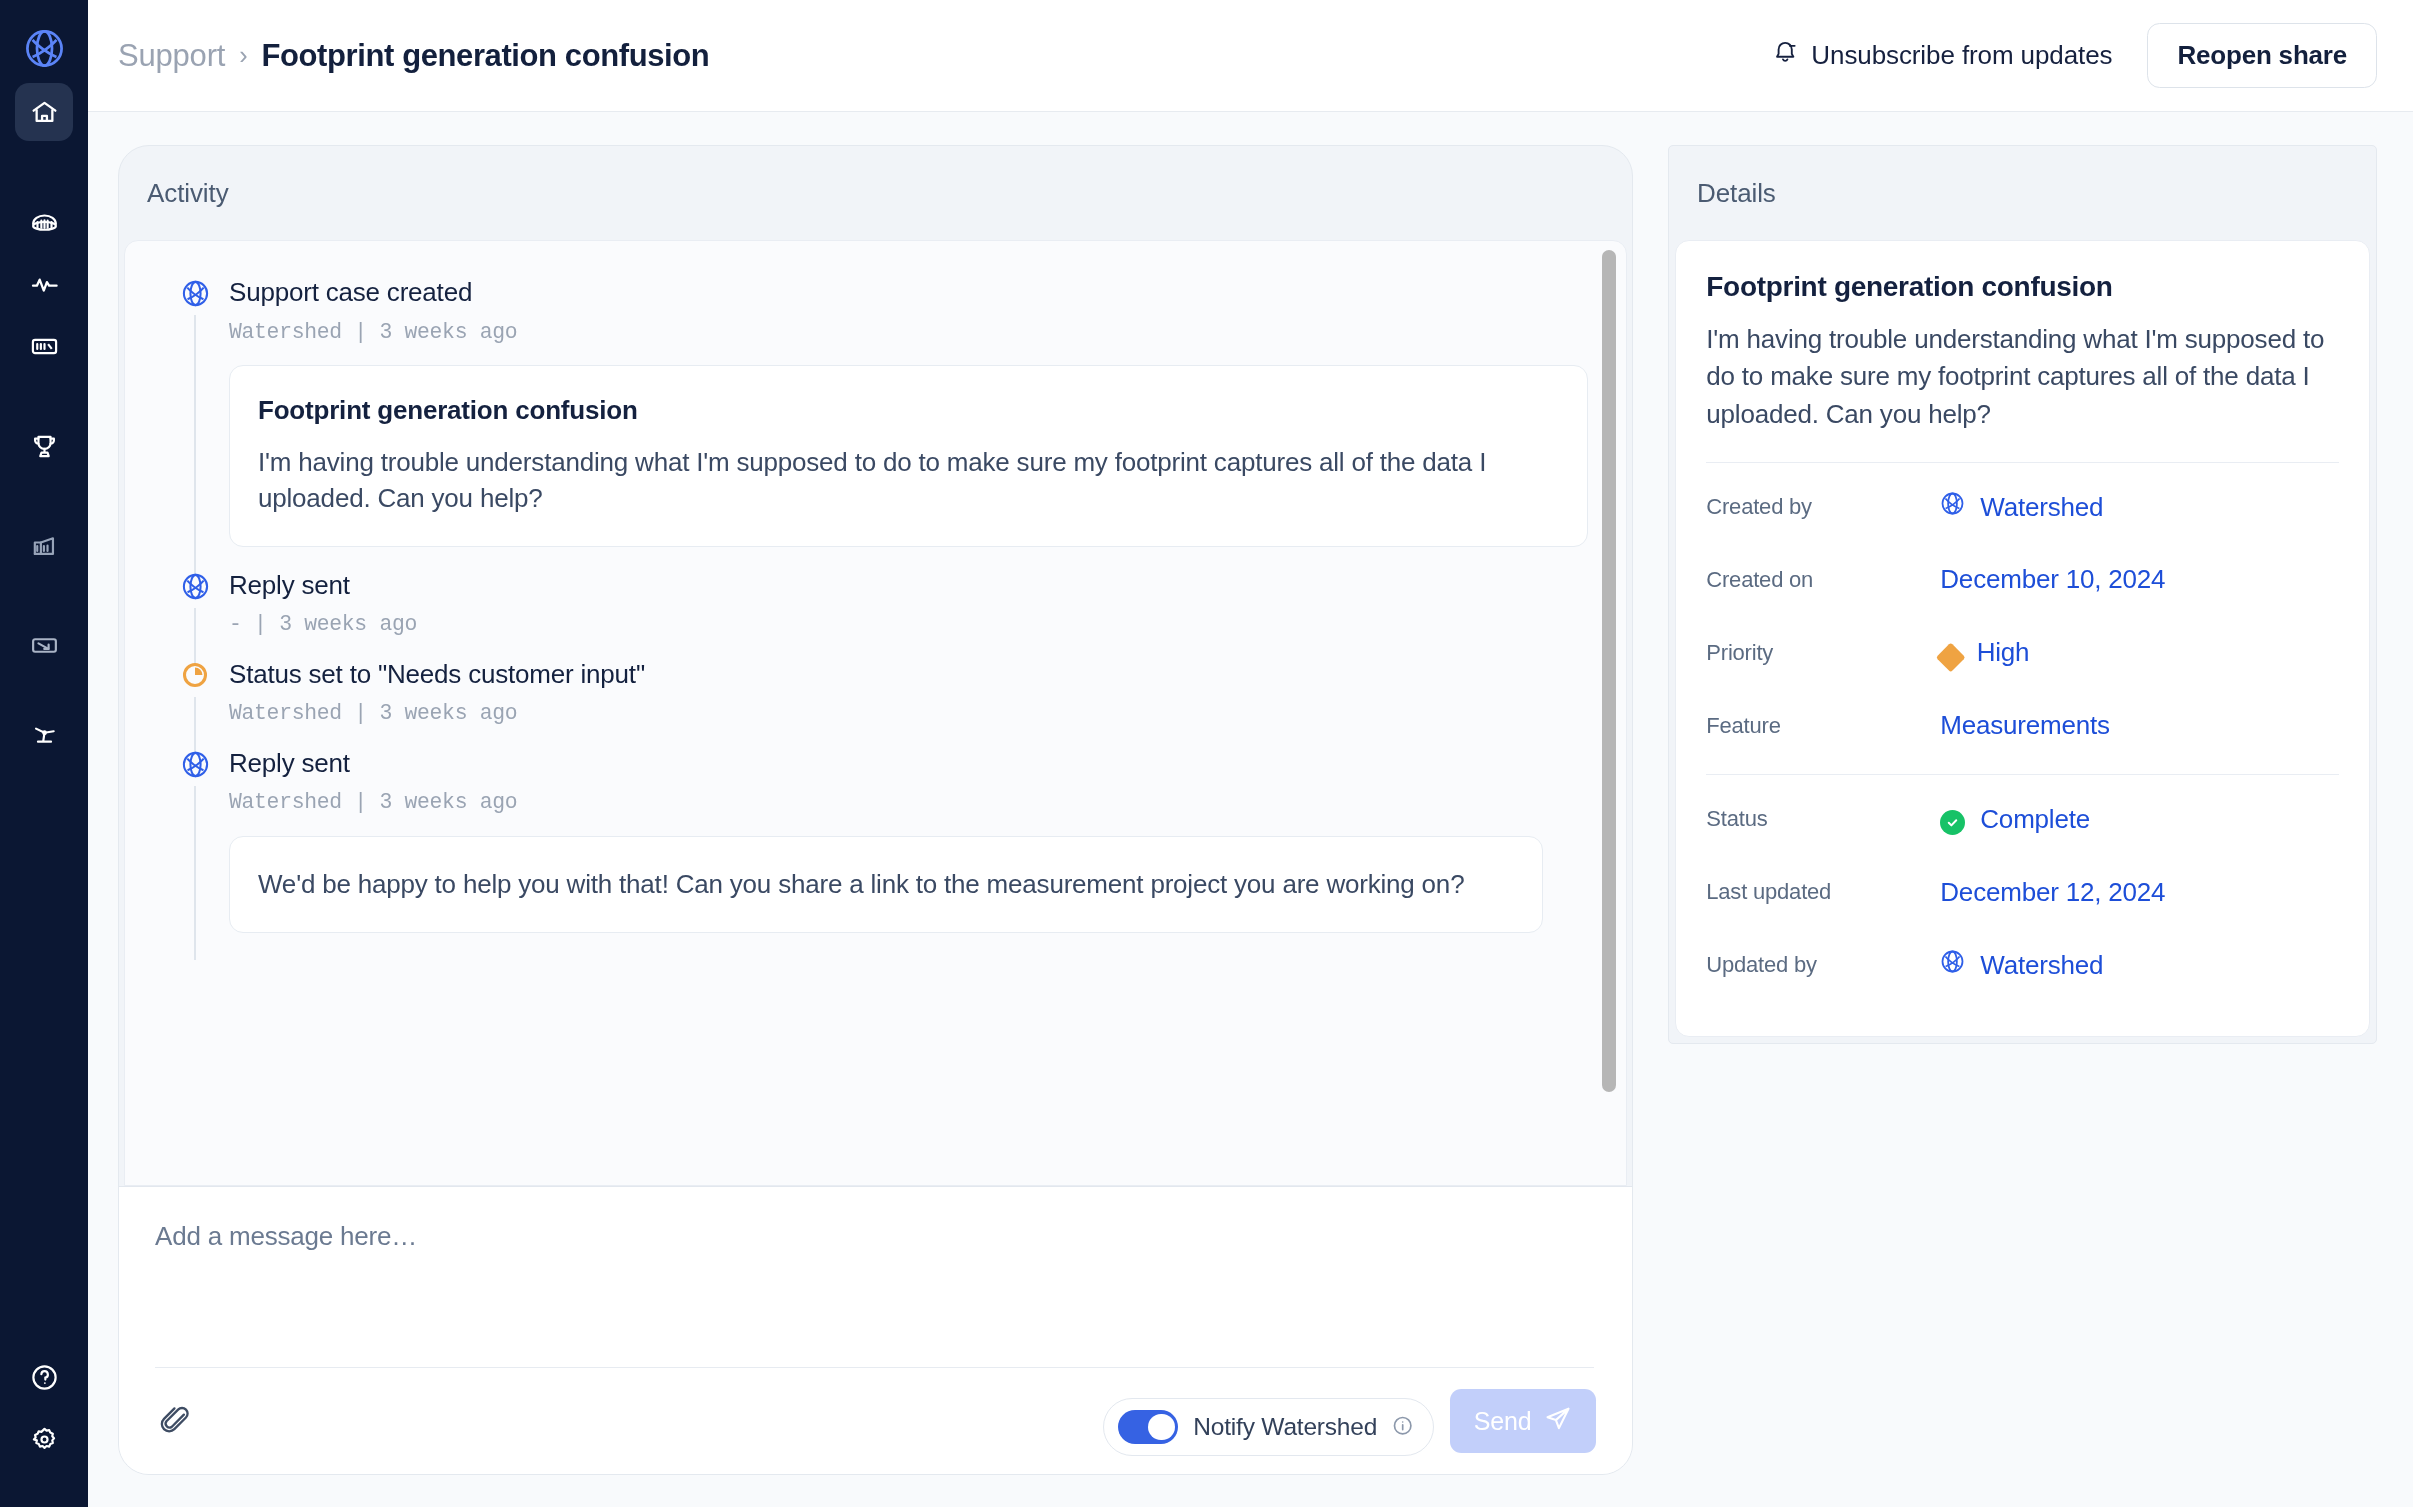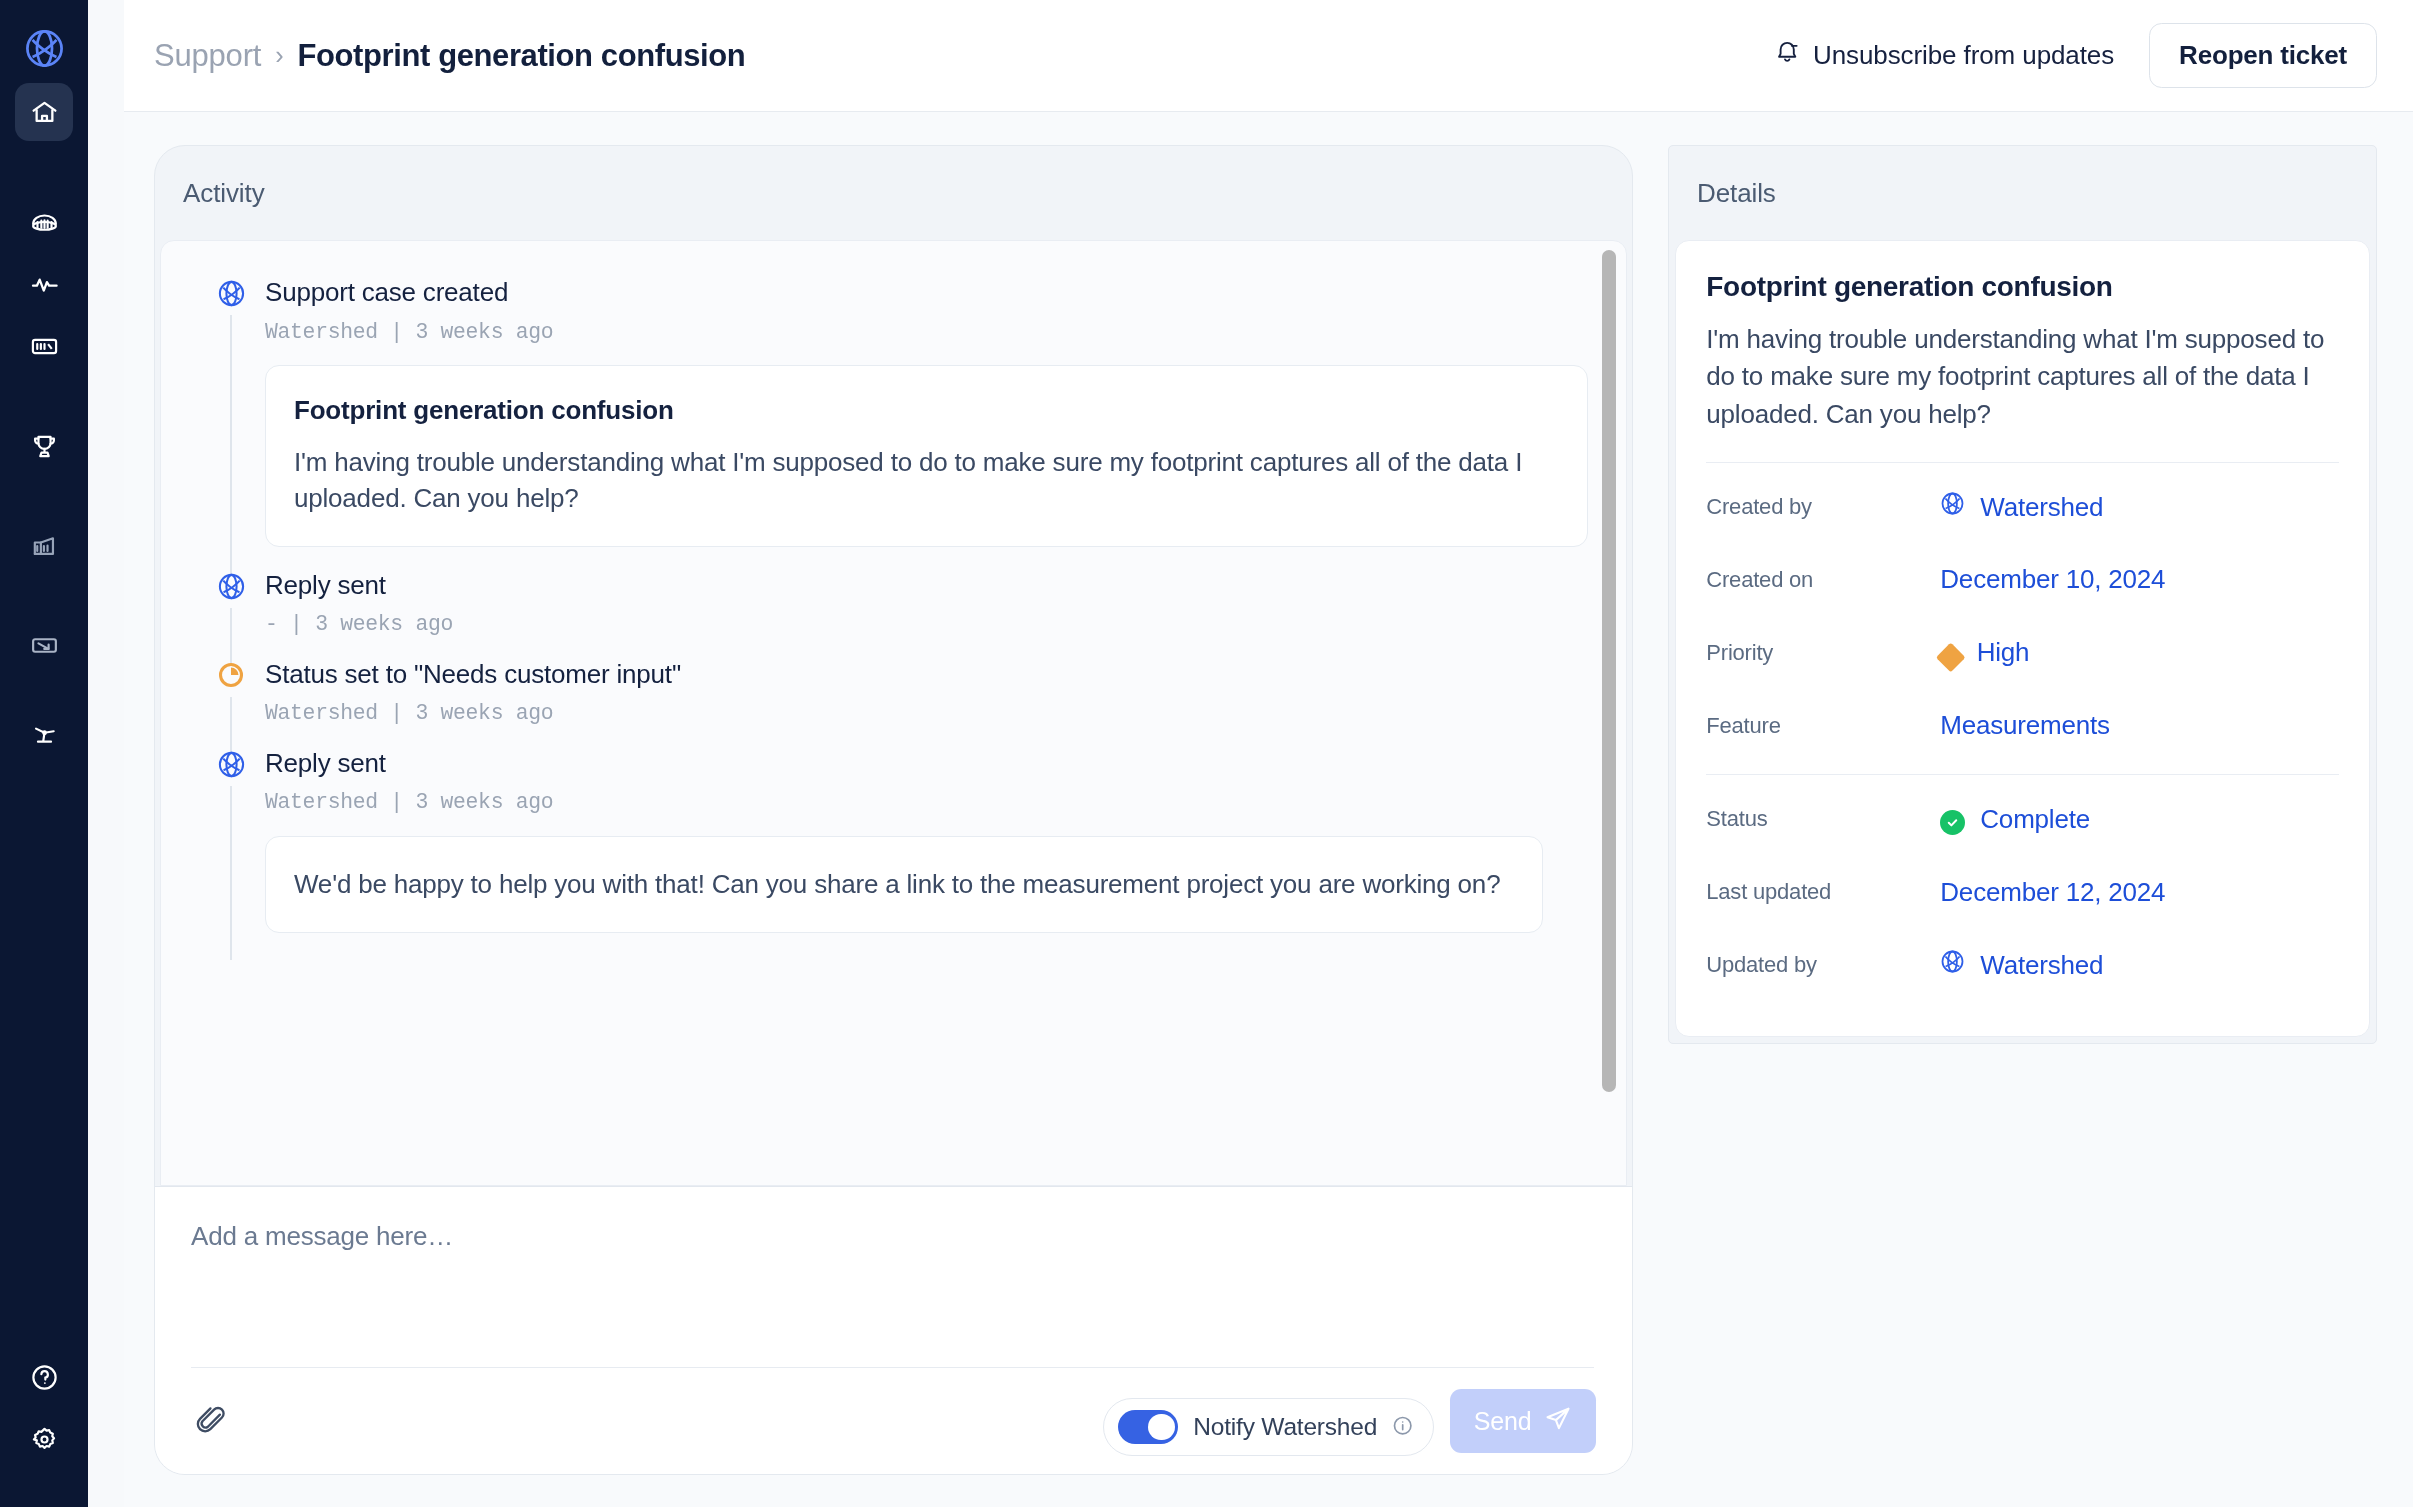--- a/index.html
+++ b/index.html
@@ -2,21 +2,21 @@
 <html style="font-size:10px"><head>
 <meta charset="utf-8">
 <style>
   * { box-sizing: border-box; margin: 0; padding: 0; }
   html, body {
     width: 2413px; height: 1508px;
     font-family: "Liberation Sans", sans-serif;
     background: #f7f9fb;
     overflow: hidden;
   }
-  .app { display: flex; width: 2413px; height: 1508px; gap: 36px; }
+  .app { display: flex; width: 2413px; height: 1508px; }
 
   
   .sidebar {
     width: 88px; flex: 0 0 88px;
     background: #0b1733;
     display: flex; flex-direction: column; align-items: center;
     padding-top: 14px;
   }
   .logo-wrap { width: 88px; height: 69px; display: flex; align-items: center; justify-content: center; }
   .nav-btn {
@@ -286,21 +286,21 @@
         <div class="unsub">
           <span>
             <svg width="26.4" height="26.4" viewBox="0 0 24 24" fill="none" stroke="#16213f" stroke-width="1.7" stroke-linecap="round" stroke-linejoin="round">
               <path d="M6 9.5a6 6 0 0 1 12 0v4l1.4 2.6H4.6L6 13.5z"></path>
               <path d="M10 18.6a2.2 2.2 0 0 0 4 0"></path>
               <path d="M16.2 6.2h4.4"></path>
             </svg>
           </span>
           <span>Unsubscribe from updates</span>
         </div>
-        <button class="reopen-btn">Reopen ticket</button>
+        <button class="reopen-btn">Reopen share</button>
       </div>
     </header>
 
     <div class="body-area">
 
       <section class="activity-panel">
         <div class="panel-head">
           <span class="panel-head-title">Activity</span>
         </div>
 

